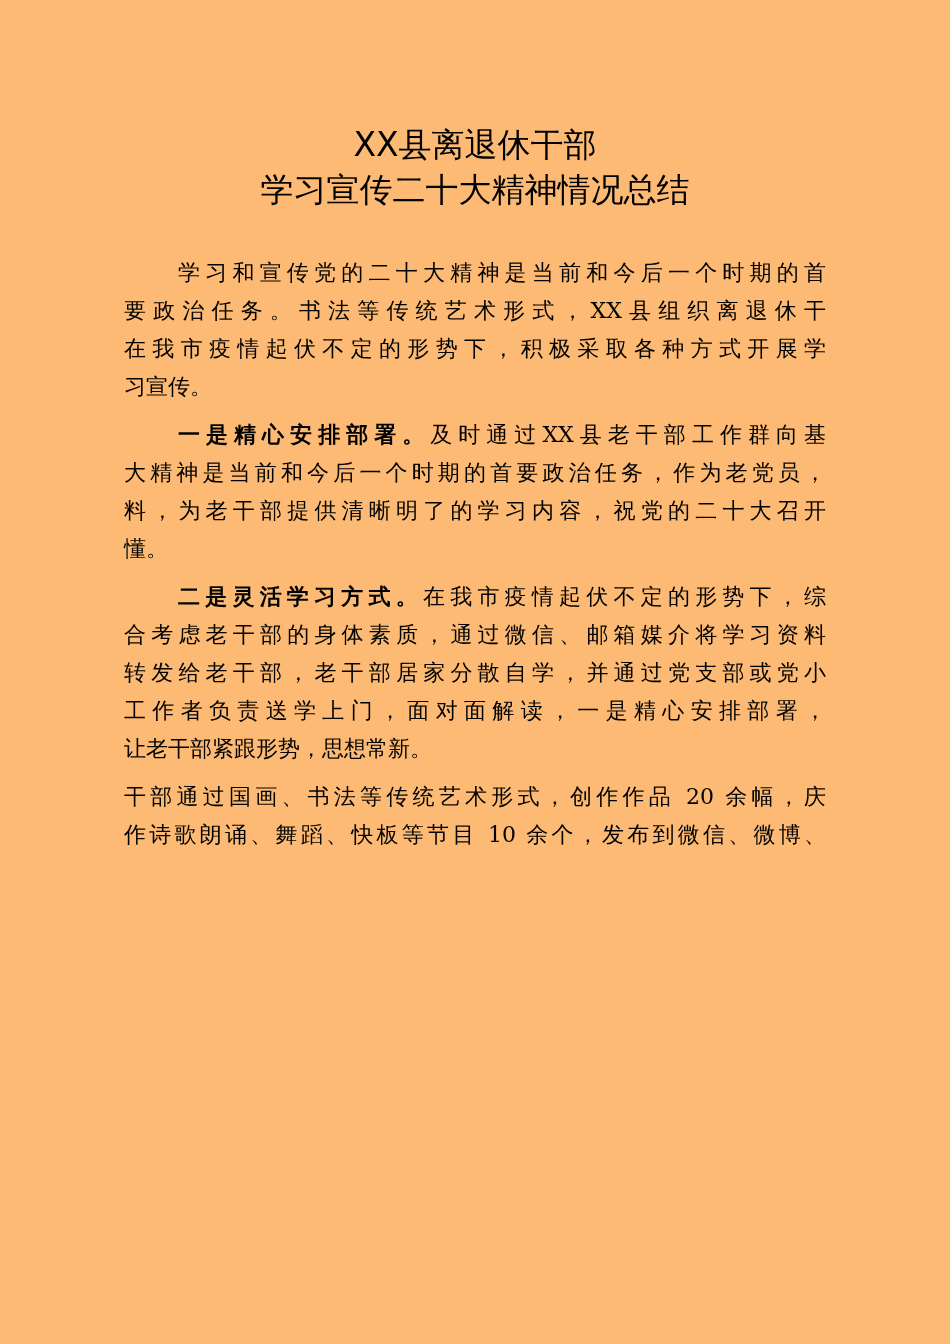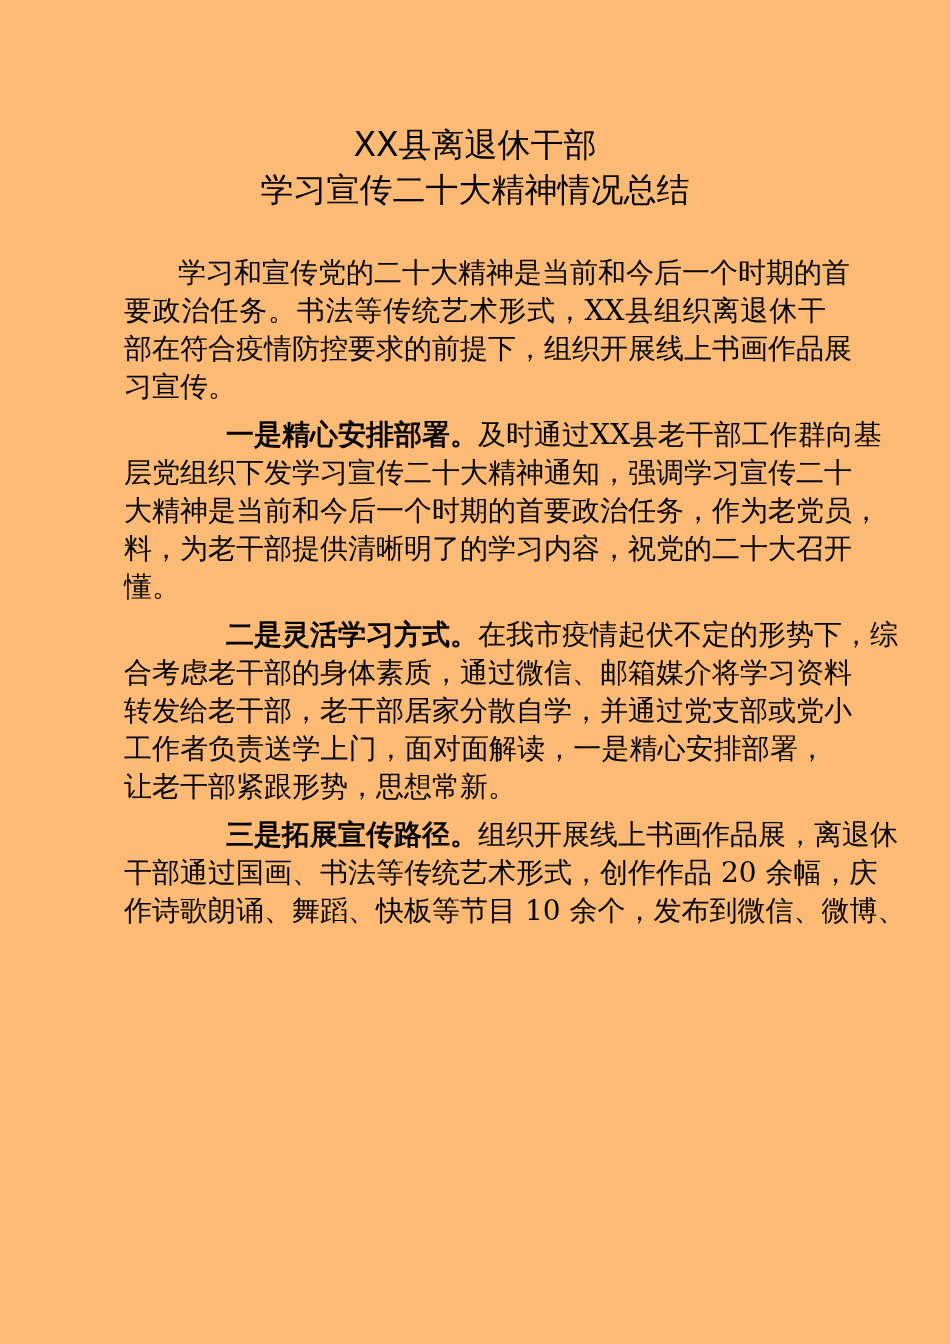--- a/index.html
+++ b/index.html
@@ -36,21 +36,21 @@
   .title-line {
     display: block;
     white-space: nowrap;
   }
   .body {
     position: absolute;
     left: 124px;
     width: 702px;
     top: 254px;
     font-family: "DejaVu Serif", "Liberation Serif", serif;
-    font-size: 28px;
+    font-size: 22px;
     line-height: 38px;
   }
   .para {
     margin: 0 0 10px 0;
   }
   .line {
     display: block;
     white-space: nowrap;
     text-align: justify;
     text-align-last: justify;
@@ -59,58 +59,55 @@
   }
   .line.last {
     text-align-last: left;
   }
   .line.indent {
     padding-left: 54px;
   }
   .lead {
     font-family: "DejaVu Sans", "Liberation Sans", sans-serif;
     font-weight: bold;
-    margin-left: 48px;
   }
 </style>
 </head>
 <body>
 
 <div class="page">
 
   <div class="title">
     <span class="title-line">XX县离退休干部</span>
     <span class="title-line">学习宣传二十大精神情况总结</span>
   </div>
 
   <div class="body">
 
     <div class="para">
       <span class="line indent">学习和宣传党的二十大精神是当前和今后一个时期的首</span>
       <span class="line">要政治任务。书法等传统艺术形式，XX县组织离退休干</span>
-      <span class="line">部在符合疫情防控要求的前提下，组织开展线上书画作品展</span>
+      <span class="line">在我市疫情起伏不定的形势下，积极采取各种方式开展学</span>
       <span class="line last">习宣传。</span>
     </div>
 
     <div class="para">
       <span class="line indent"><span class="lead">一是精心安排部署。</span><span>及时通过XX县老干部工作群向基</span></span>
-      <span class="line">层党组织下发学习宣传二十大精神通知，强调学习宣传二十</span>
       <span class="line">大精神是当前和今后一个时期的首要政治任务，作为老党员，</span>
       <span class="line">料，为老干部提供清晰明了的学习内容，祝党的二十大召开</span>
       <span class="line last">懂。</span>
     </div>
 
     <div class="para">
       <span class="line indent"><span class="lead">二是灵活学习方式。</span><span>在我市疫情起伏不定的形势下，综</span></span>
       <span class="line">合考虑老干部的身体素质，通过微信、邮箱媒介将学习资料</span>
       <span class="line">转发给老干部，老干部居家分散自学，并通过党支部或党小</span>
       <span class="line">工作者负责送学上门，面对面解读，一是精心安排部署，</span>
       <span class="line last">让老干部紧跟形势，思想常新。</span>
     </div>
 
     <div class="para">
-      <span class="line indent"><span class="lead">三是拓展宣传路径。</span><span>组织开展线上书画作品展，离退休</span></span>
       <span class="line">干部通过国画、书法等传统艺术形式，创作作品 20 余幅，庆</span>
       <span class="line">作诗歌朗诵、舞蹈、快板等节目 10 余个，发布到微信、微博、</span>
     </div>
 
   </div>
 </div>
 
 </body></html>

